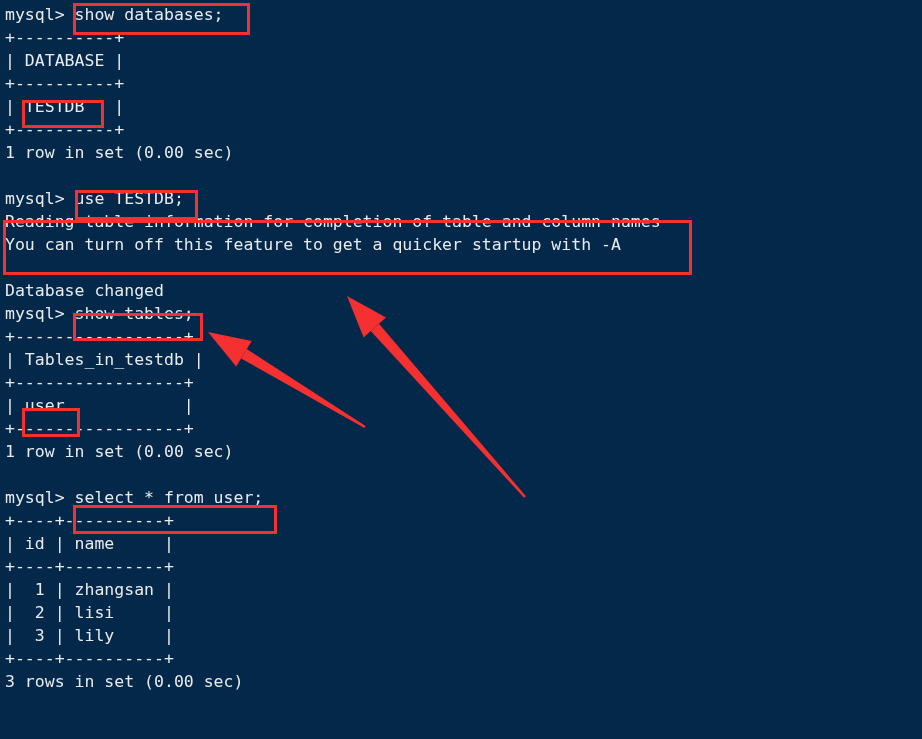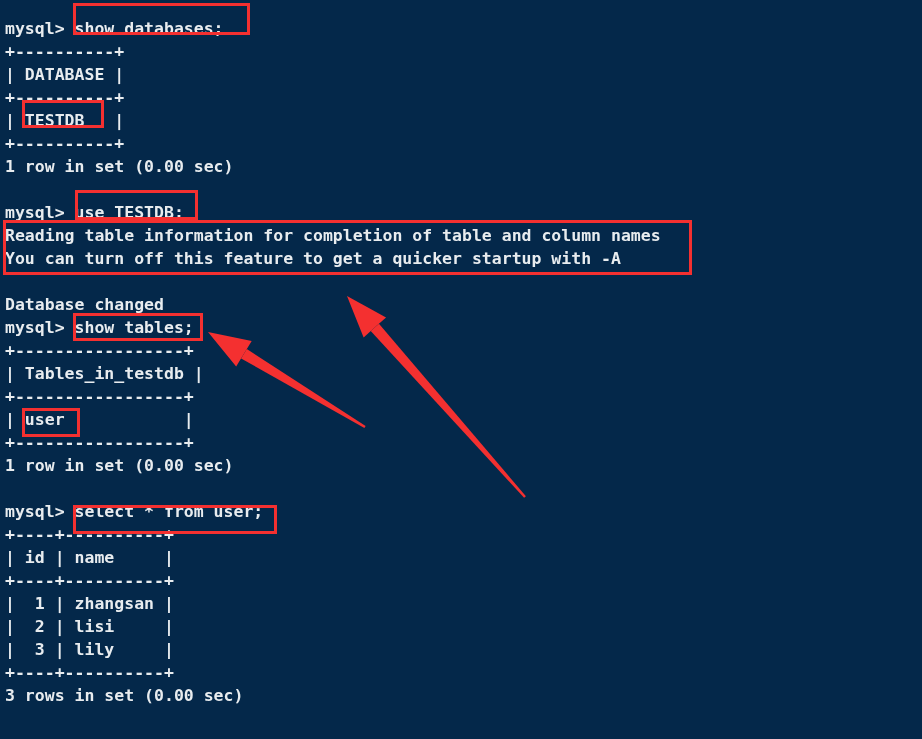--- a/index.html
+++ b/index.html
@@ -15,24 +15,23 @@
     overflow: hidden;
     font-family: "DejaVu Sans Mono", "Liberation Mono", monospace;
     font-size: 16.5px;
     line-height: 23px;
     color: #e8ecef;
     -webkit-font-smoothing: antialiased;
   }
   #console-lines {
     position: absolute;
     left: 5px;
-    top: 17px;
+    top: 3px;
     white-space: pre;
     letter-spacing: 0px;
-    font-weight: bold;
   }
   .line {
     height: 23px;
     white-space: pre;
   }
   .line.blank {
     height: 23px;
   }
   
   .hl {

